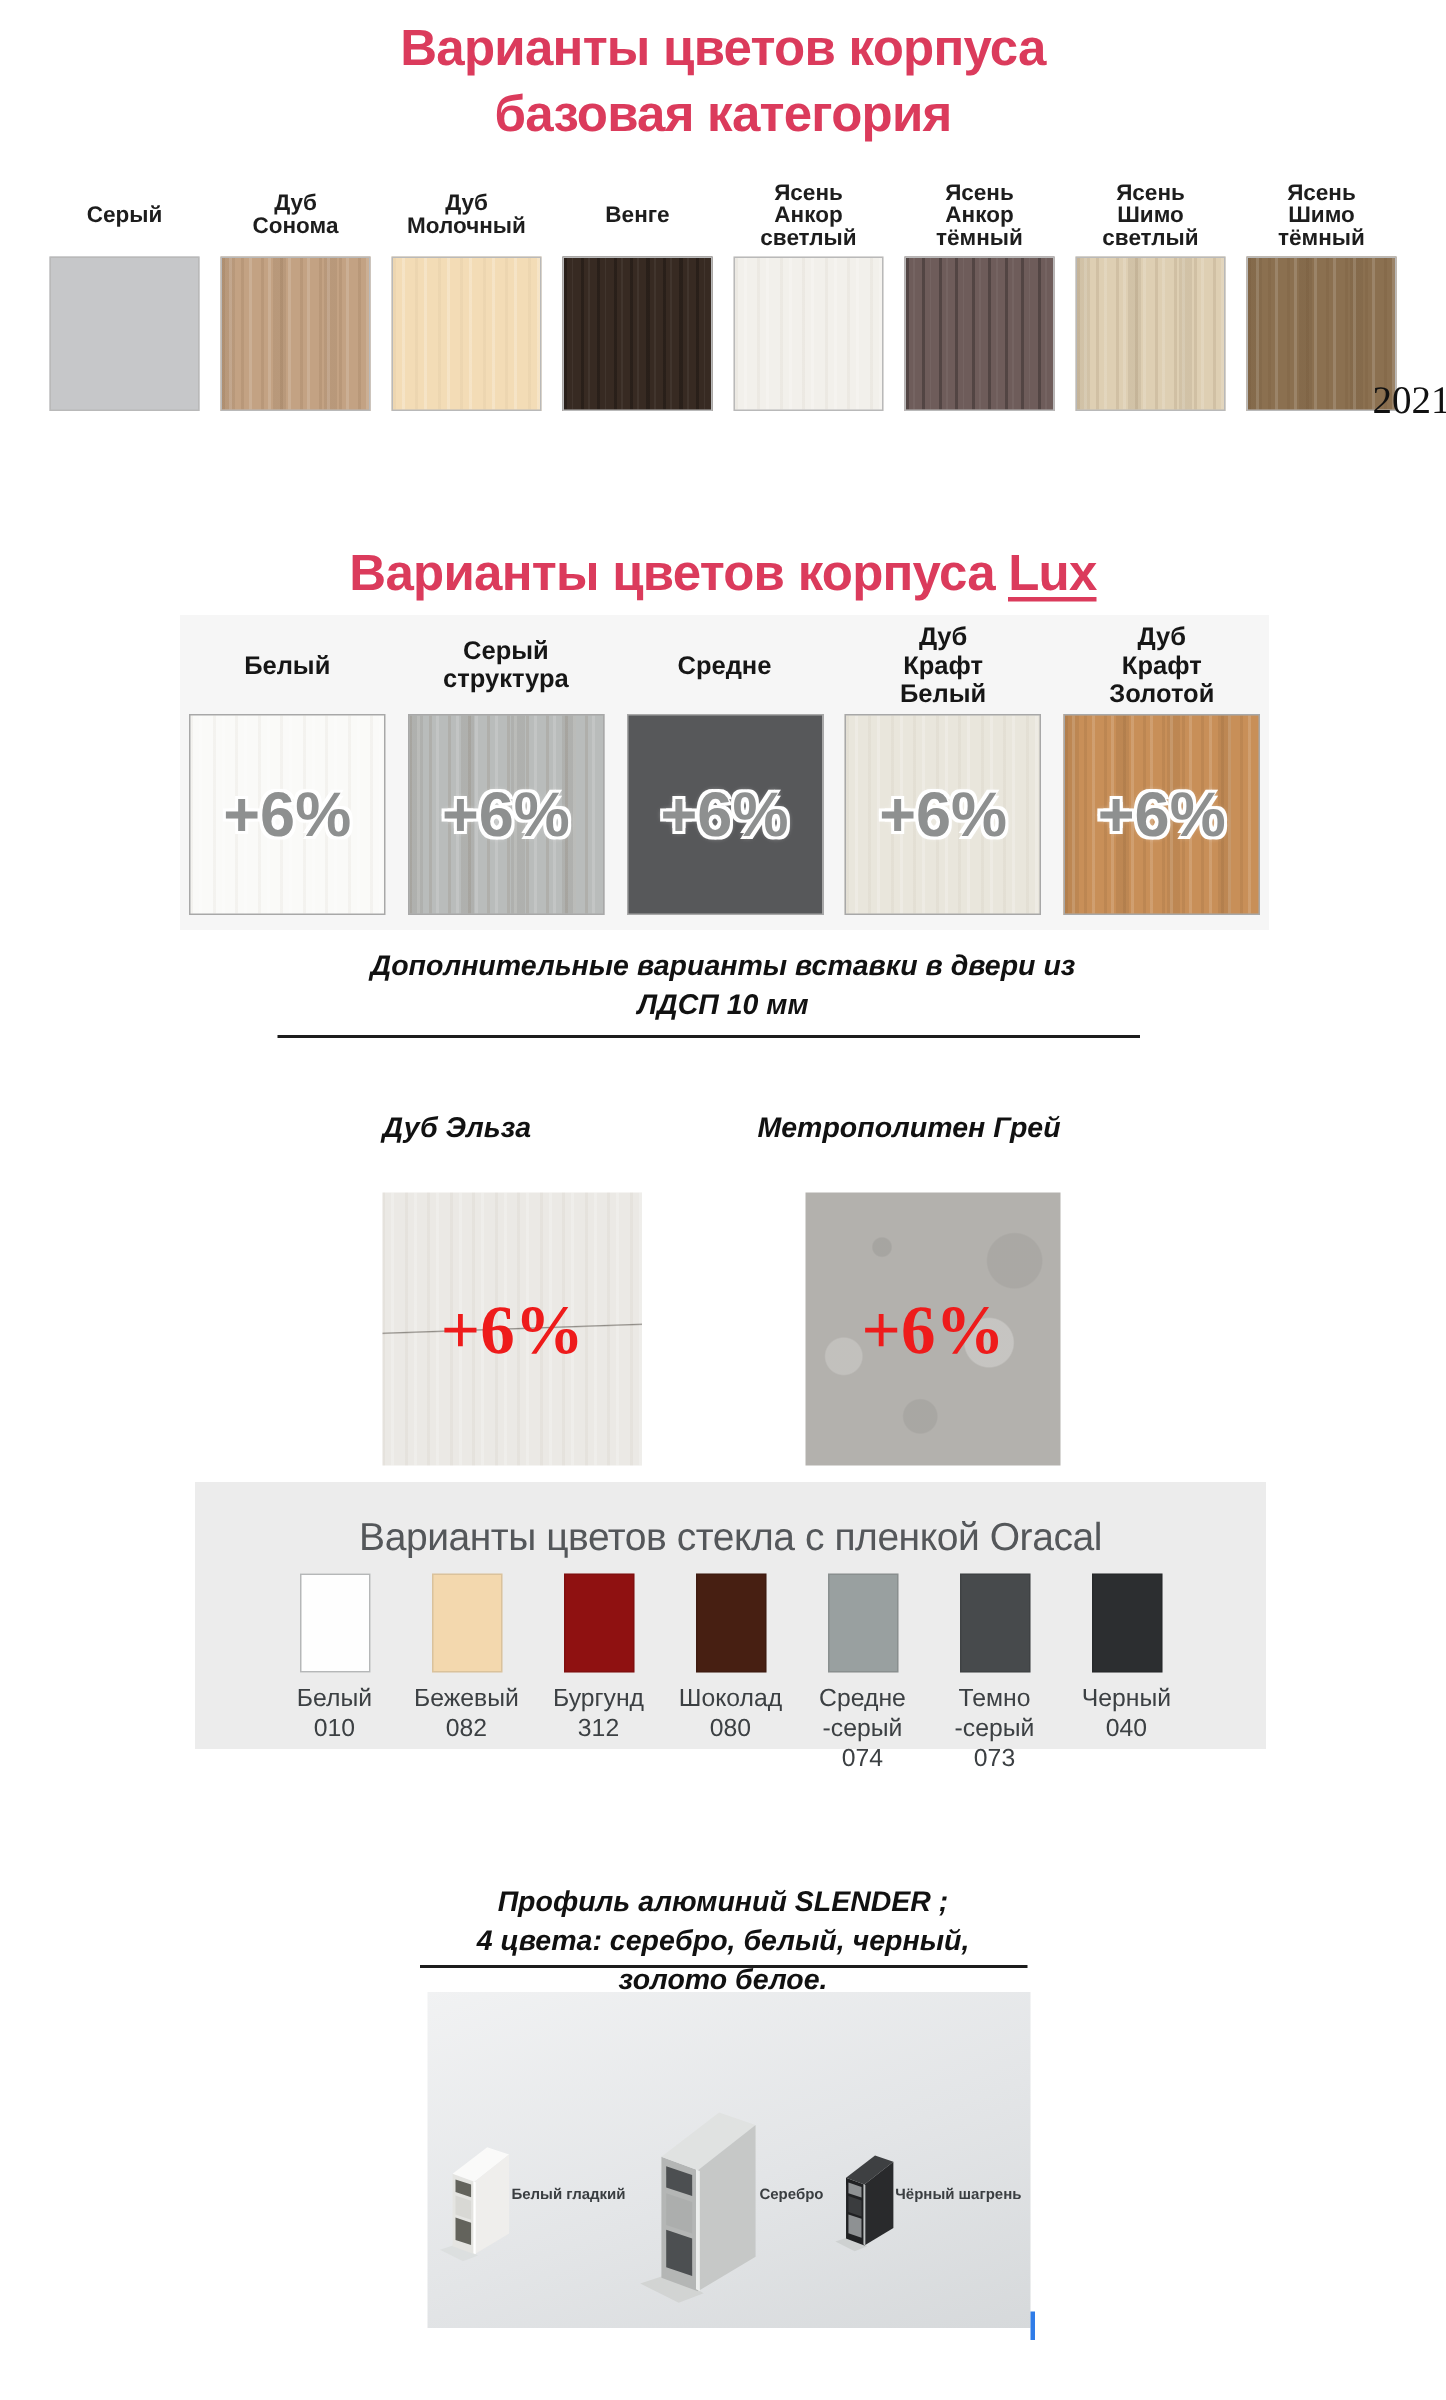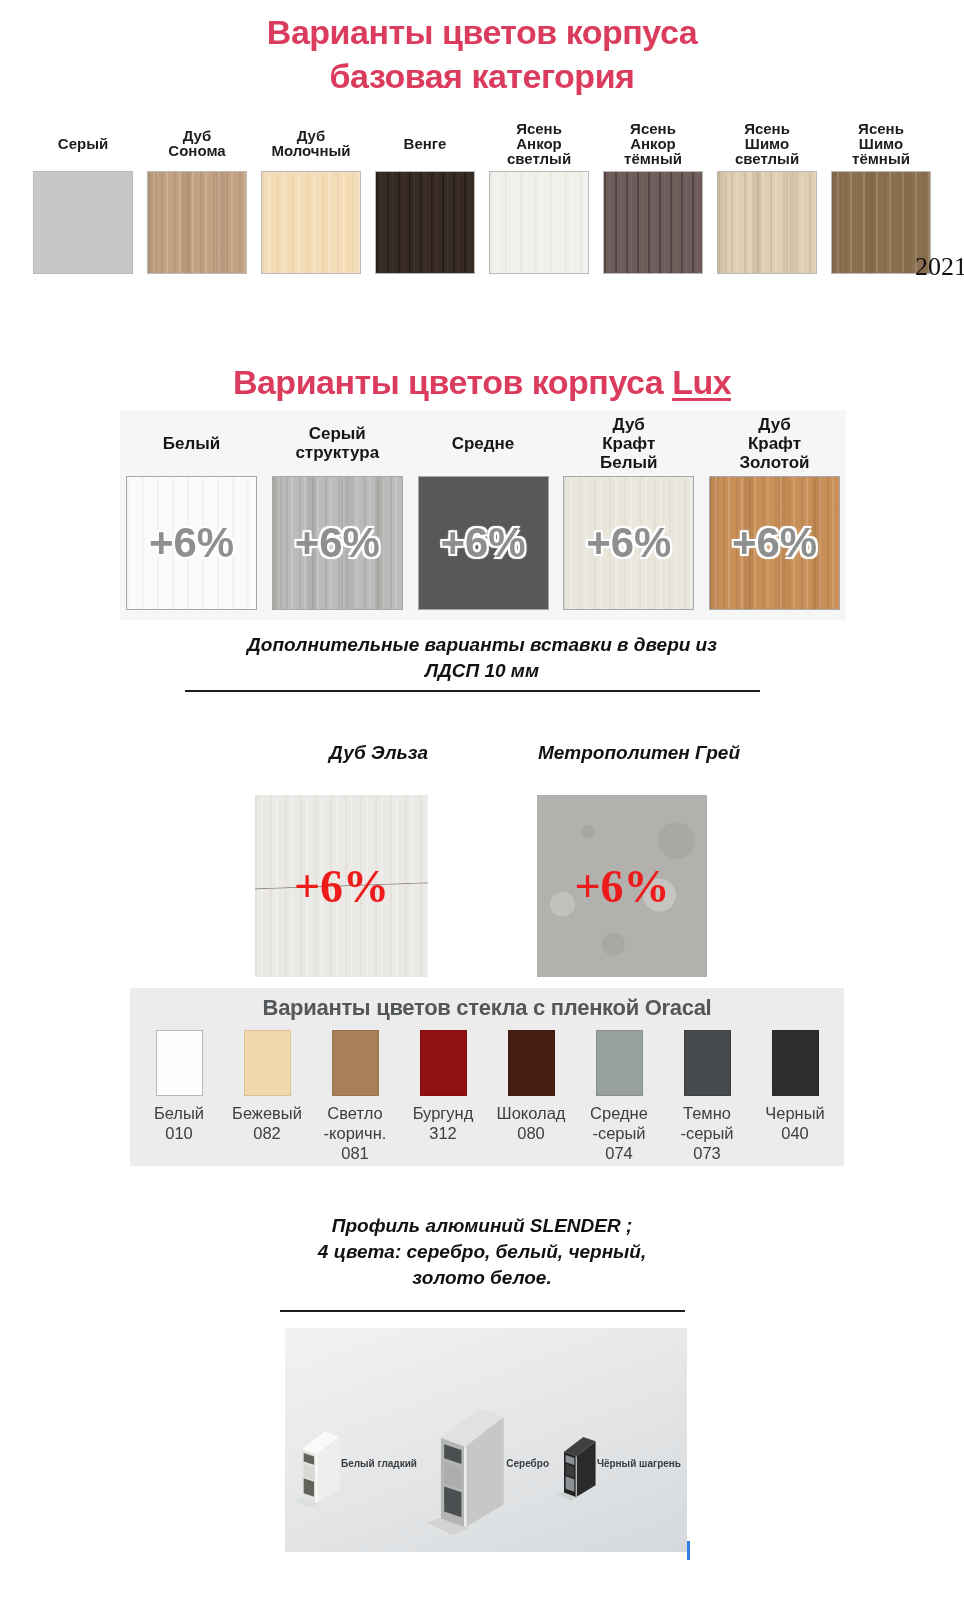--- a/index.html
+++ b/index.html
@@ -48,27 +48,27 @@
              display:flex;justify-content:space-between;padding:0 6px;box-sizing:border-box;}
   .lux-panel .col{width:131px;display:flex;flex-direction:column;align-items:center;}
   .lux-panel .lbl{height:66px;display:flex;align-items:center;justify-content:center;text-align:center;
                   font-size:17px;font-weight:600;color:#161616;line-height:19px;white-space:pre-line;}
   .lux-panel .sw{position:relative;width:131px;height:134px;border:1px solid #a8a8a8;box-sizing:border-box;
                  display:flex;align-items:center;justify-content:center;}
   .badge-gray{font-size:42px;font-weight:bold;color:#8e9090;
               text-shadow:-2px -2px 0 #fff,2px -2px 0 #fff,-2px 2px 0 #fff,2px 2px 0 #fff,0 0 4px #fff;}
 
   
-  .ldsp-lbl{position:absolute;font-size:19px;font-weight:bold;font-style:italic;color:#111;text-align:right;}
+  .ldsp-lbl{position:absolute;font-size:19px;font-weight:bold;font-style:italic;color:#111;text-align:left;}
   .ldsp-sw{position:absolute;display:flex;align-items:center;justify-content:center;box-sizing:border-box;}
   .badge-red{font-family:"Liberation Serif",serif;font-weight:bold;font-size:46px;color:#ee1b1b;}
 
   
   .oracal{position:absolute;left:130px;top:988px;width:714px;height:178px;background:#ececec;}
-  .oracal-title{margin:0;padding-top:7px;text-align:center;font-size:22px;font-weight:700;
+  .oracal-title{margin:0;padding-top:21px;text-align:center;font-size:26px;font-weight:400;
                 color:#54575a;letter-spacing:-0.3px;}
   .oracal-row{display:flex;justify-content:center;margin-top:9px;}
   .oracal-row .col{width:88px;display:flex;flex-direction:column;align-items:center;}
   .oracal-row .sw{width:47px;height:66px;border:1px solid rgba(0,0,0,0.10);box-sizing:border-box;}
   .oracal-row .sw.bordered{border:1px solid #b5b7b8;}
   .oracal-row .lbl{margin-top:7px;text-align:center;font-size:16.5px;color:#3c4043;
                    line-height:20px;white-space:pre-line;}
 
   
   .photo{position:absolute;left:285px;top:1328px;width:402px;height:224px;
@@ -205,26 +205,20 @@
         <div class="sw bordered" style="background-color: rgb(254, 254, 254);"></div>
         <div class="lbl">Белый
 010</div>
       </div>
       <div class="col">
         <div class="sw" style="background-color: rgb(243, 216, 174);"></div>
         <div class="lbl">Бежевый
 082</div>
       </div>
       <div class="col">
-        <div class="sw" style="background-color: rgb(169, 127, 88);"></div>
-        <div class="lbl">Светло
--коричн.
-081</div>
-      </div>
-      <div class="col">
         <div class="sw" style="background-color: rgb(143, 17, 17);"></div>
         <div class="lbl">Бургунд
 312</div>
       </div>
       <div class="col">
         <div class="sw" style="background-color: rgb(71, 31, 18);"></div>
         <div class="lbl">Шоколад
 080</div>
       </div>
       <div class="col">
@@ -240,21 +234,21 @@
 073</div>
       </div>
       <div class="col">
         <div class="sw" style="background-color: rgb(44, 46, 48);"></div>
         <div class="lbl">Черный
 040</div>
       </div>
     </div>
   </div>
 
-  <div class="italic-head" style="top:1213px">Профиль алюминий SLENDER ;
+  <div class="italic-head" style="top:1256px">Профиль алюминий SLENDER ;
 4 цвета: серебро, белый, черный,
 золото белое.</div>
   <div class="rule" style="top:1310px;left:280px;width:405px;height:1.5px"></div>
 
   <div class="photo">
     <div class="profile-col">
       <svg class="p-white" width="118" height="172" viewBox="0 0 130 220">
         <polygon class="base" points="6,198 36,188 72,208 46,218"></polygon>
         <polygon class="sec" points="28,66 66,80 66,206 28,192"></polygon>
         <polygon class="hol" points="33,76 60,85 60,107 33,98"></polygon>

